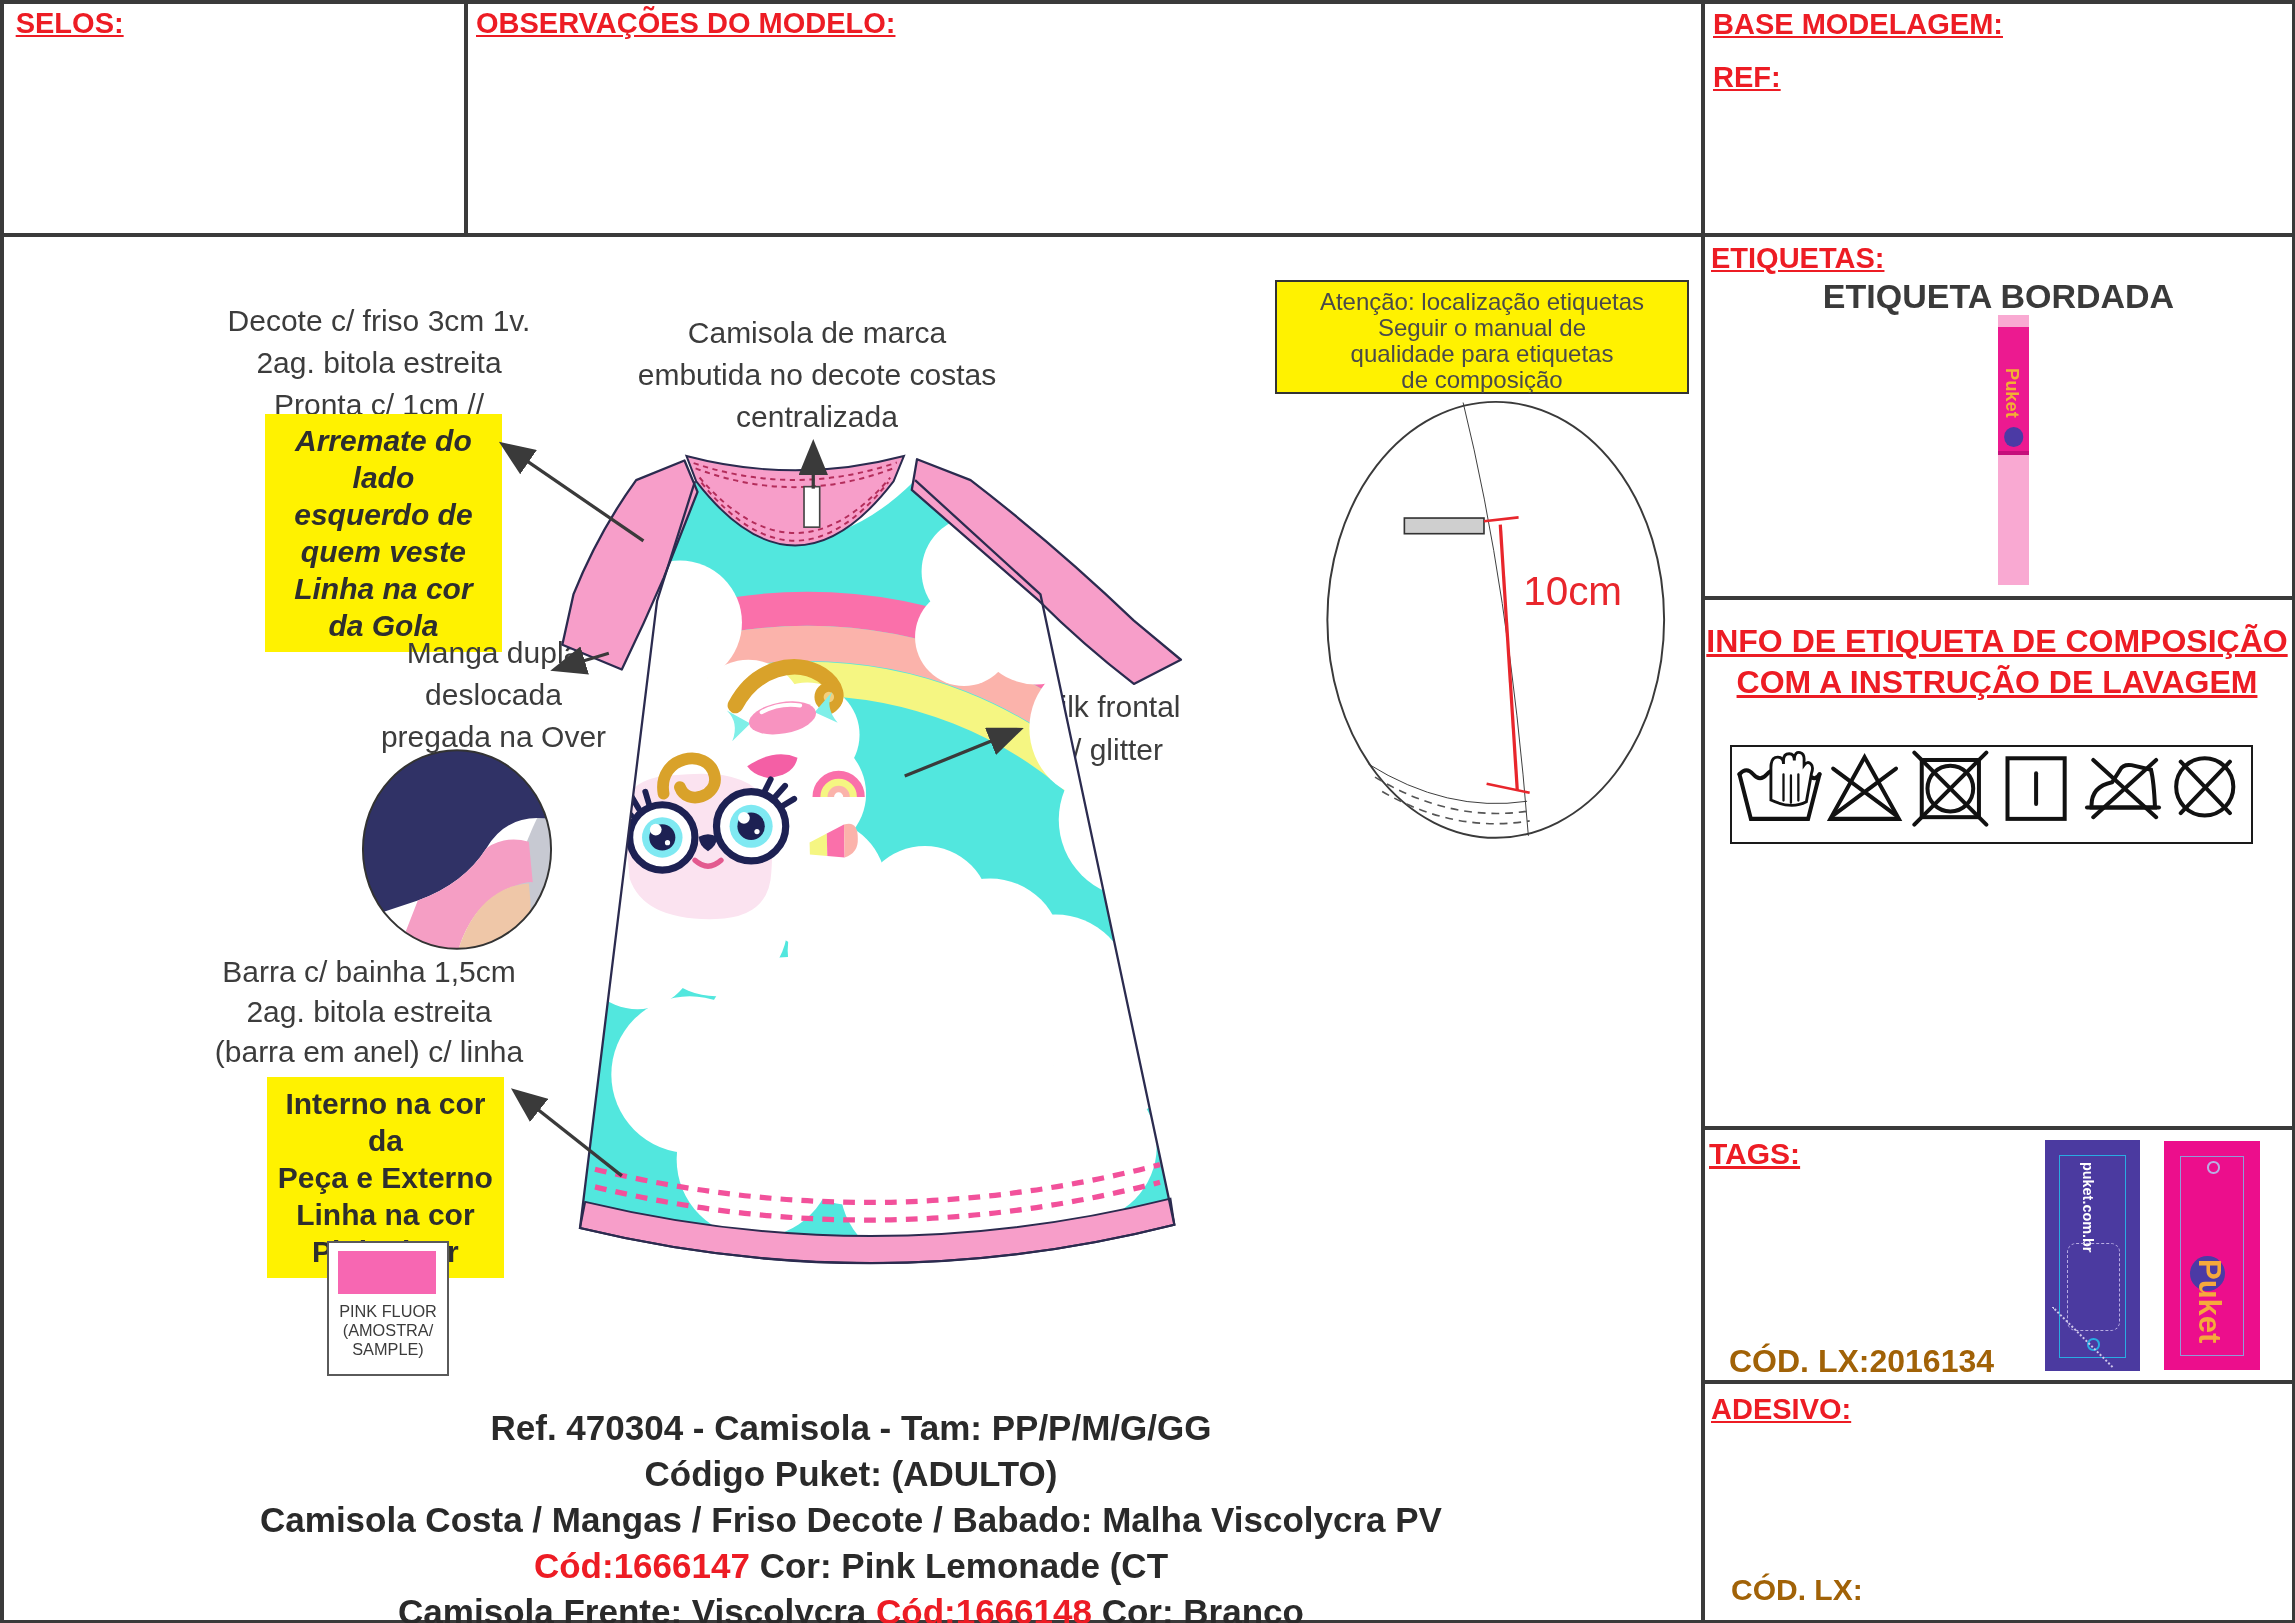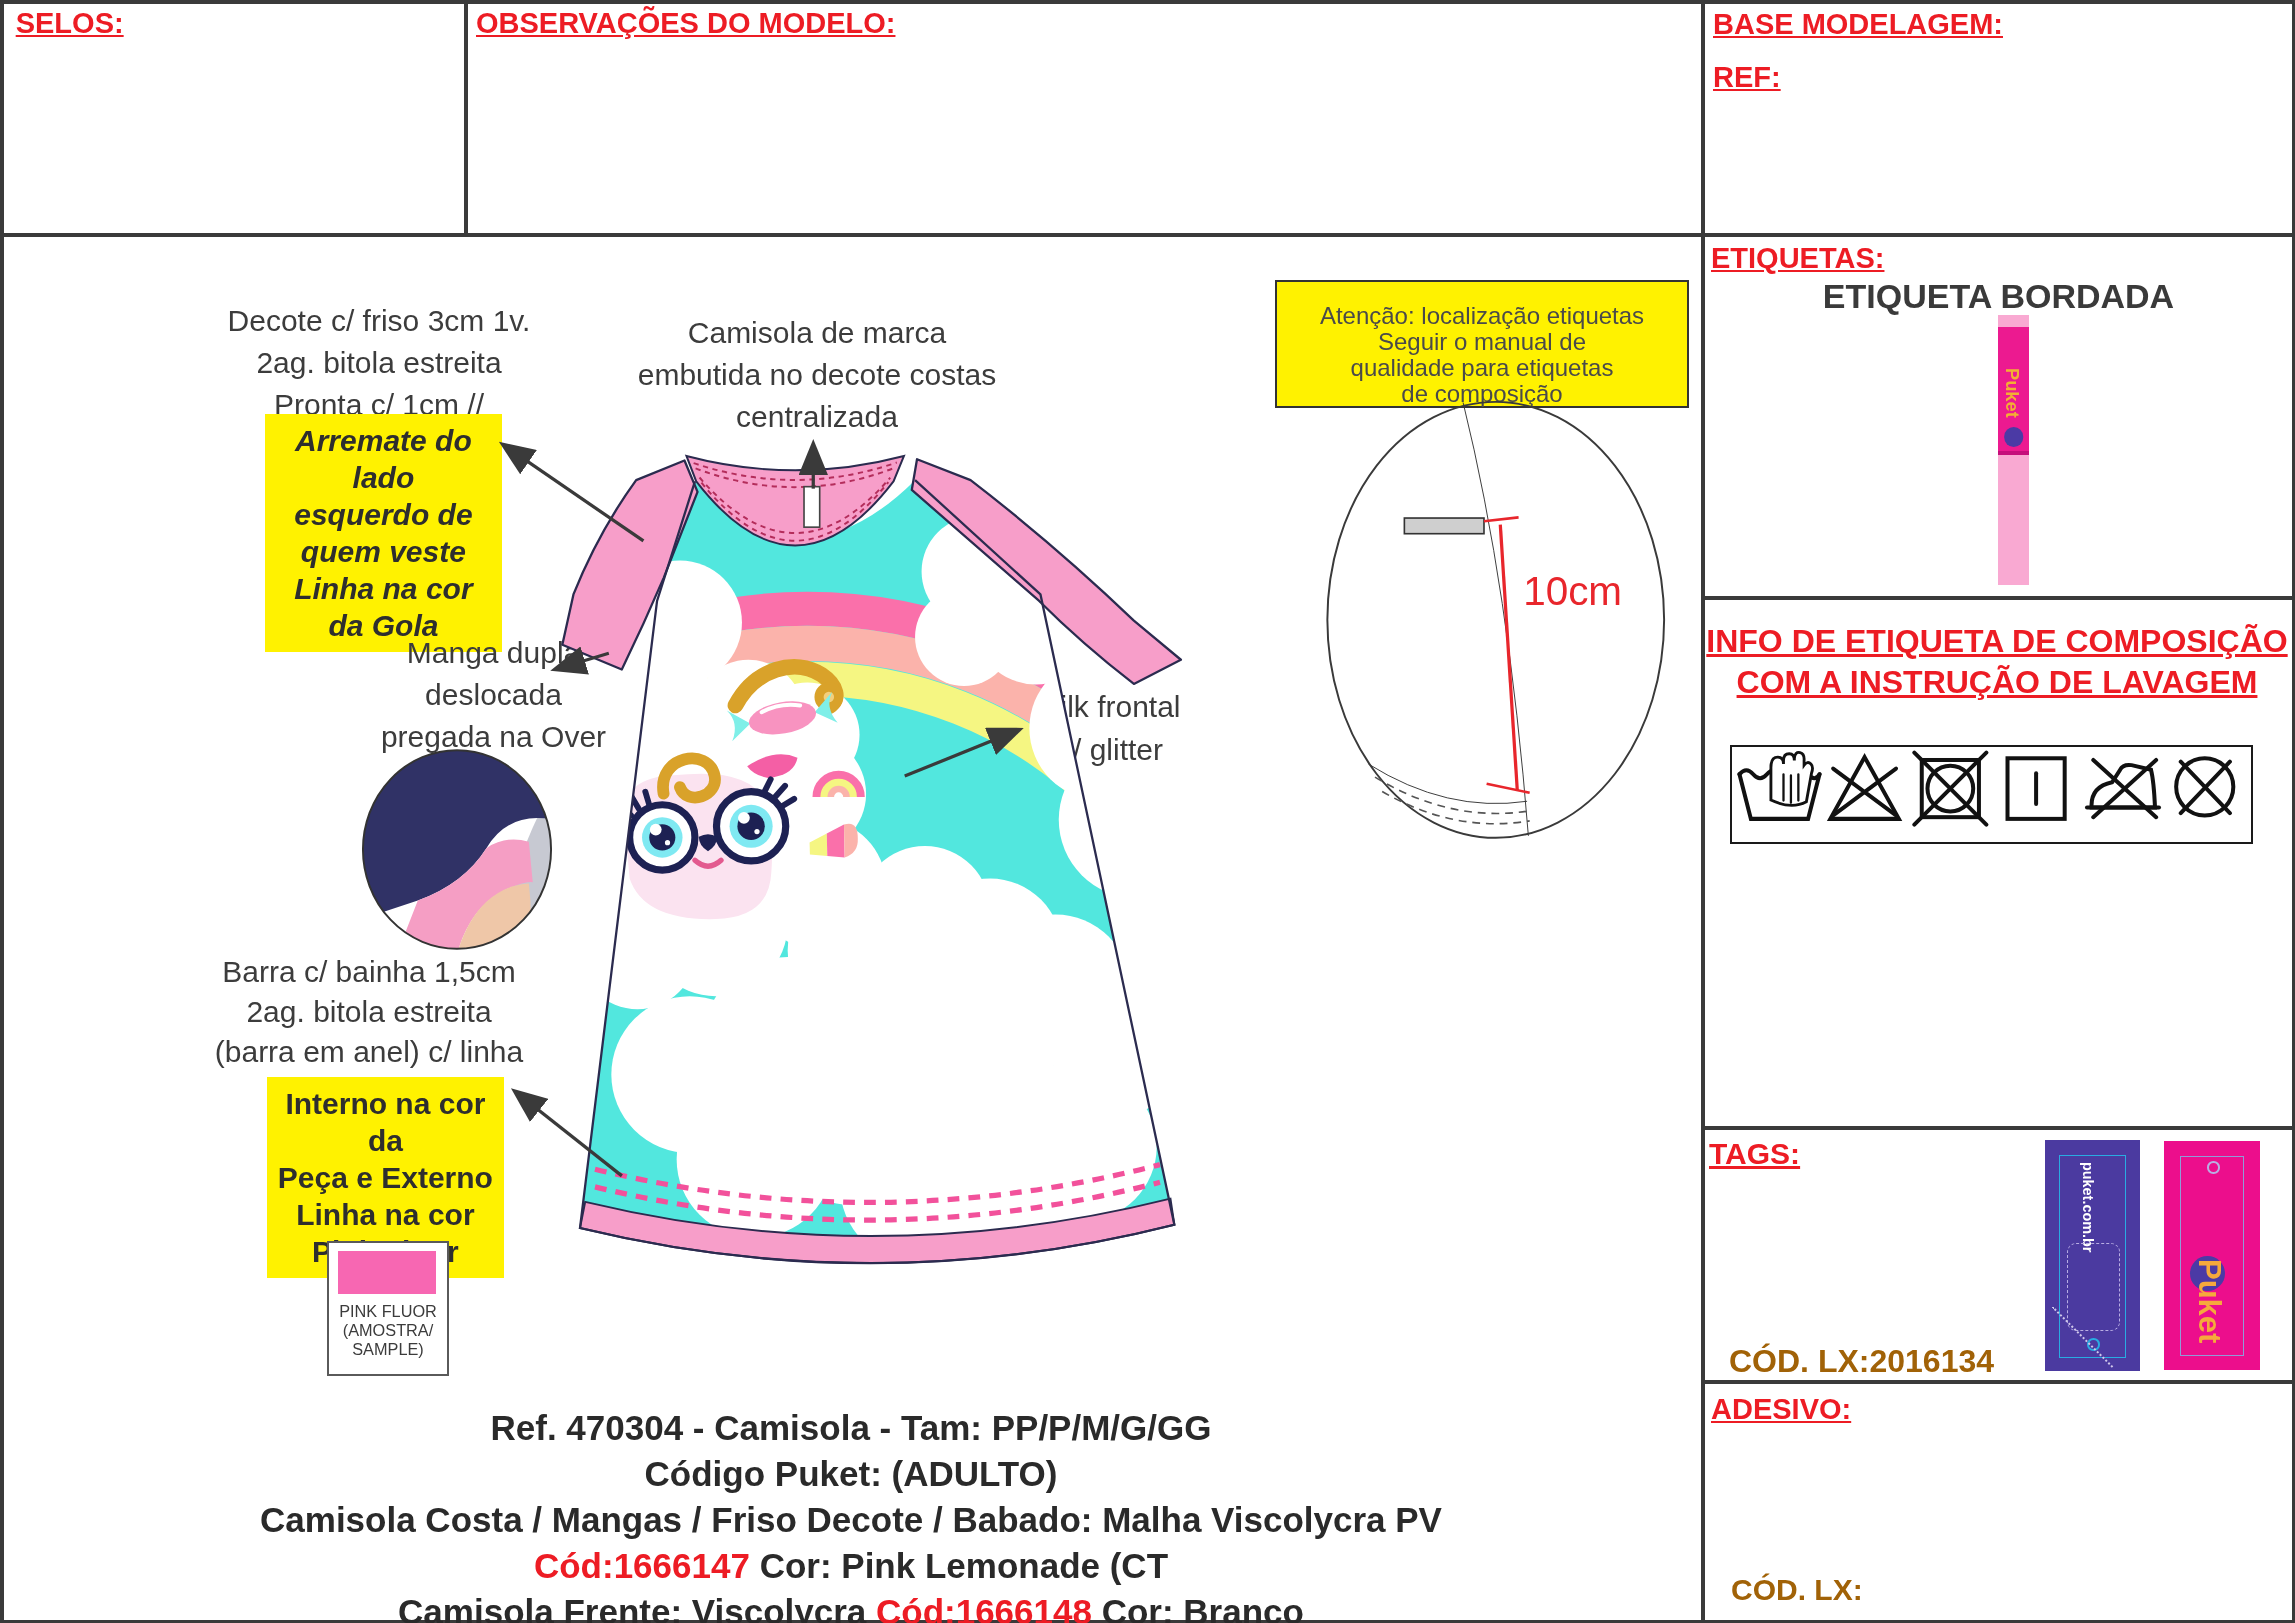--- a/index.html
+++ b/index.html
@@ -13,21 +13,21 @@
   .ybox{background:#fff200;text-align:center;font-weight:bold;color:#2e2e2e;
         font-size:30px;line-height:37px;padding:7.8px 3.9px;}
   .ctr{text-align:center;}
   .footer-line{white-space:nowrap;font-weight:bold;font-size:35px;color:#2a2a2a;}
   .red-seg{color:#ed1c24;}
   .swatch{border:2px solid #5a5a5a;background:#fff;}
   .swatch .chip{position:absolute;left:9.1px;top:7.8px;width:98px;height:43px;background:#f767b2;}
   .swatch .cap{position:absolute;left:0;top:59px;width:100%;text-align:center;
                font-size:16.3px;line-height:19px;color:#3c3c3c;}
   .atencao{background:#fff200;border:2.6px solid #333;text-align:center;
-           font-size:24px;line-height:26px;color:#4a4a4a;padding-top:21px;}
+           font-size:24px;line-height:26px;color:#4a4a4a;padding-top:7px;}
   .tag{position:absolute;}
   .rot{position:absolute;transform-origin:0 0;transform:rotate(90deg);white-space:nowrap;font-weight:bold;}
   svg{display:block;}
 </style>
 </head>
 <body>
 
 <div class="sheet">
 
   <div class="line" style="left:0;top:0;width:2295px;height:3.9px;"></div>

